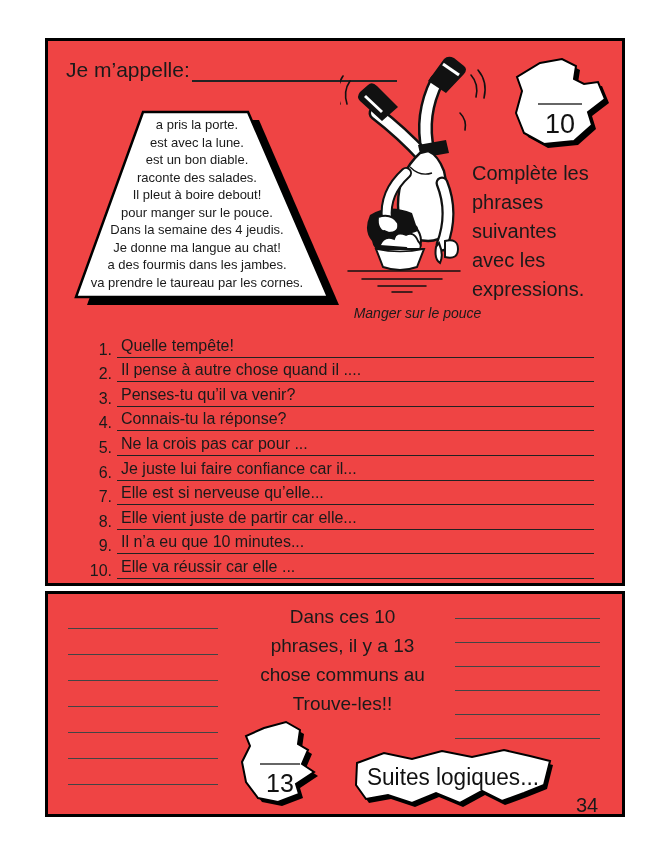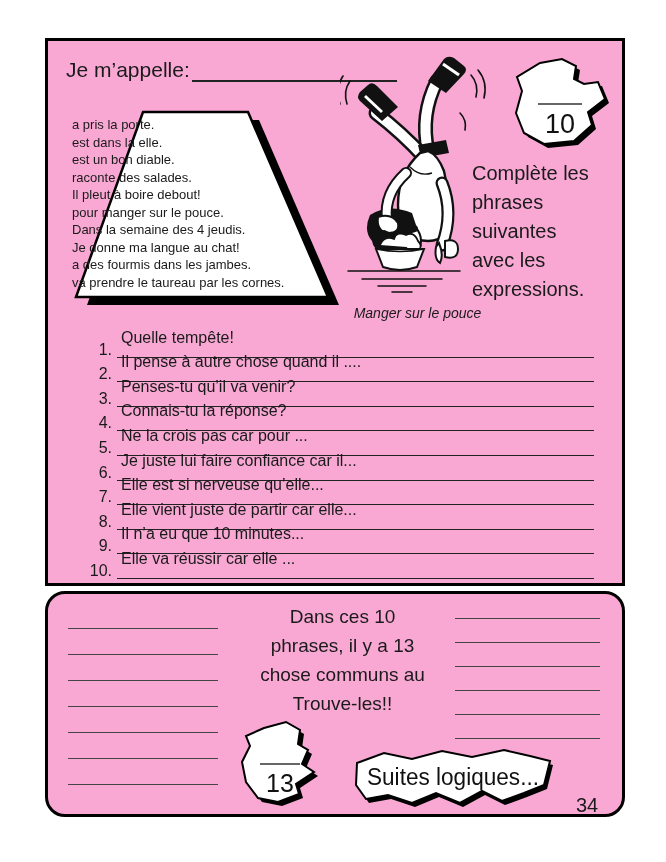--- a/index.html
+++ b/index.html
@@ -1,48 +1,48 @@
 <!DOCTYPE html>
 <html><head>
 <meta charset="utf-8">
 <style>
   html,body{margin:0;padding:0;background:#fff;}
   .page{
     position:relative;width:666px;height:862px;background:#ffffff;
     font-family:"Liberation Sans",sans-serif;color:#1a1a1a;overflow:hidden;
   }
-  .box{position:absolute;border:3px solid #000;box-sizing:border-box;background:#f9a8d4;}
+  .box{position:absolute;border:3px solid #000;box-sizing:border-box;background:#ef4444;}
   #topBox{left:45px;top:38px;width:580px;height:548px;}
-  #bottomBox{left:45px;top:591px;width:580px;height:226px;border-radius:20px;}
+  #bottomBox{left:45px;top:591px;width:580px;height:226px;}
 
   
   .name-row{position:absolute;left:18px;top:14px;display:flex;align-items:flex-end;font-size:21px;}
   .name-line{display:inline-block;width:205px;border-bottom:2px solid #222;height:25px;margin-left:2px;}
 
   
   .trap-svg{position:absolute;left:24px;top:66px;}
-  .trap-text{position:absolute;left:24px;top:75px;width:266px;text-align:left;
+  .trap-text{position:absolute;left:16px;top:75px;width:266px;text-align:center;
              font-size:13px;line-height:17.5px;}
 
   
   .boy-svg{position:absolute;left:292px;top:14px;}
   .caption{position:absolute;left:292px;top:264px;width:155px;text-align:center;
            font-style:italic;font-size:14px;}
 
   
   .rock10{position:absolute;left:462px;top:16px;}
   .instruction{position:absolute;left:424px;top:118px;width:146px;
                font-size:20px;line-height:29px;}
 
   
   .ex-list{position:absolute;left:30px;top:292px;width:516px;}
   .ex-row{display:flex;align-items:flex-end;height:24.6px;}
   .ex-num{width:34px;text-align:right;padding-right:5px;font-size:16px;line-height:1;}
   .ex-line{flex:1;border-bottom:1.6px solid #222;font-size:16px;line-height:1;
-           padding:0 0 11px 4px;white-space:nowrap;overflow:hidden;margin-top:25px;}
+           padding:0 0 3px 4px;white-space:nowrap;overflow:hidden;margin-top:25px;}
 
   
   .wlines-left{position:absolute;left:20px;top:9px;width:150px;}
   .wlines-left .wl{height:25px;border-bottom:1.5px solid #444;}
   .wlines-right{position:absolute;left:407px;top:1px;width:145px;}
   .wlines-right .wl{height:23px;border-bottom:1.5px solid #444;}
   .prompt{position:absolute;left:192px;top:8px;width:205px;text-align:center;
           font-size:19px;line-height:29px;}
   .rock13{position:absolute;left:190px;top:126px;}
   .banner-svg{position:absolute;left:306px;top:151px;}
@@ -63,21 +63,21 @@
       <span>Je m’appelle:</span>
       <span class="name-line"></span>
     </div>
 
     <svg class="trap-svg" width="300" height="202" viewBox="0 0 300 202">
       <polygon points="77,9 182,9 262,194 10,194" fill="#000" transform="translate(5,4)"></polygon>
       <polygon points="71,5 176,5 256,190 4,190" fill="#fff" stroke="#000" stroke-width="2.5"></polygon>
     </svg>
     <div class="trap-text">
       <div>a pris la porte.</div>
-      <div>est dans la elle.</div>
+      <div>est avec la lune.</div>
       <div>est un bon diable.</div>
       <div>raconte des salades.</div>
       <div>Il pleut à boire debout!</div>
       <div>pour manger sur le pouce.</div>
       <div>Dans la semaine des 4 jeudis.</div>
       <div>Je donne ma langue au chat!</div>
       <div>a des fourmis dans les jambes.</div>
       <div>va prendre le taureau par les cornes.</div>
     </div>
 

